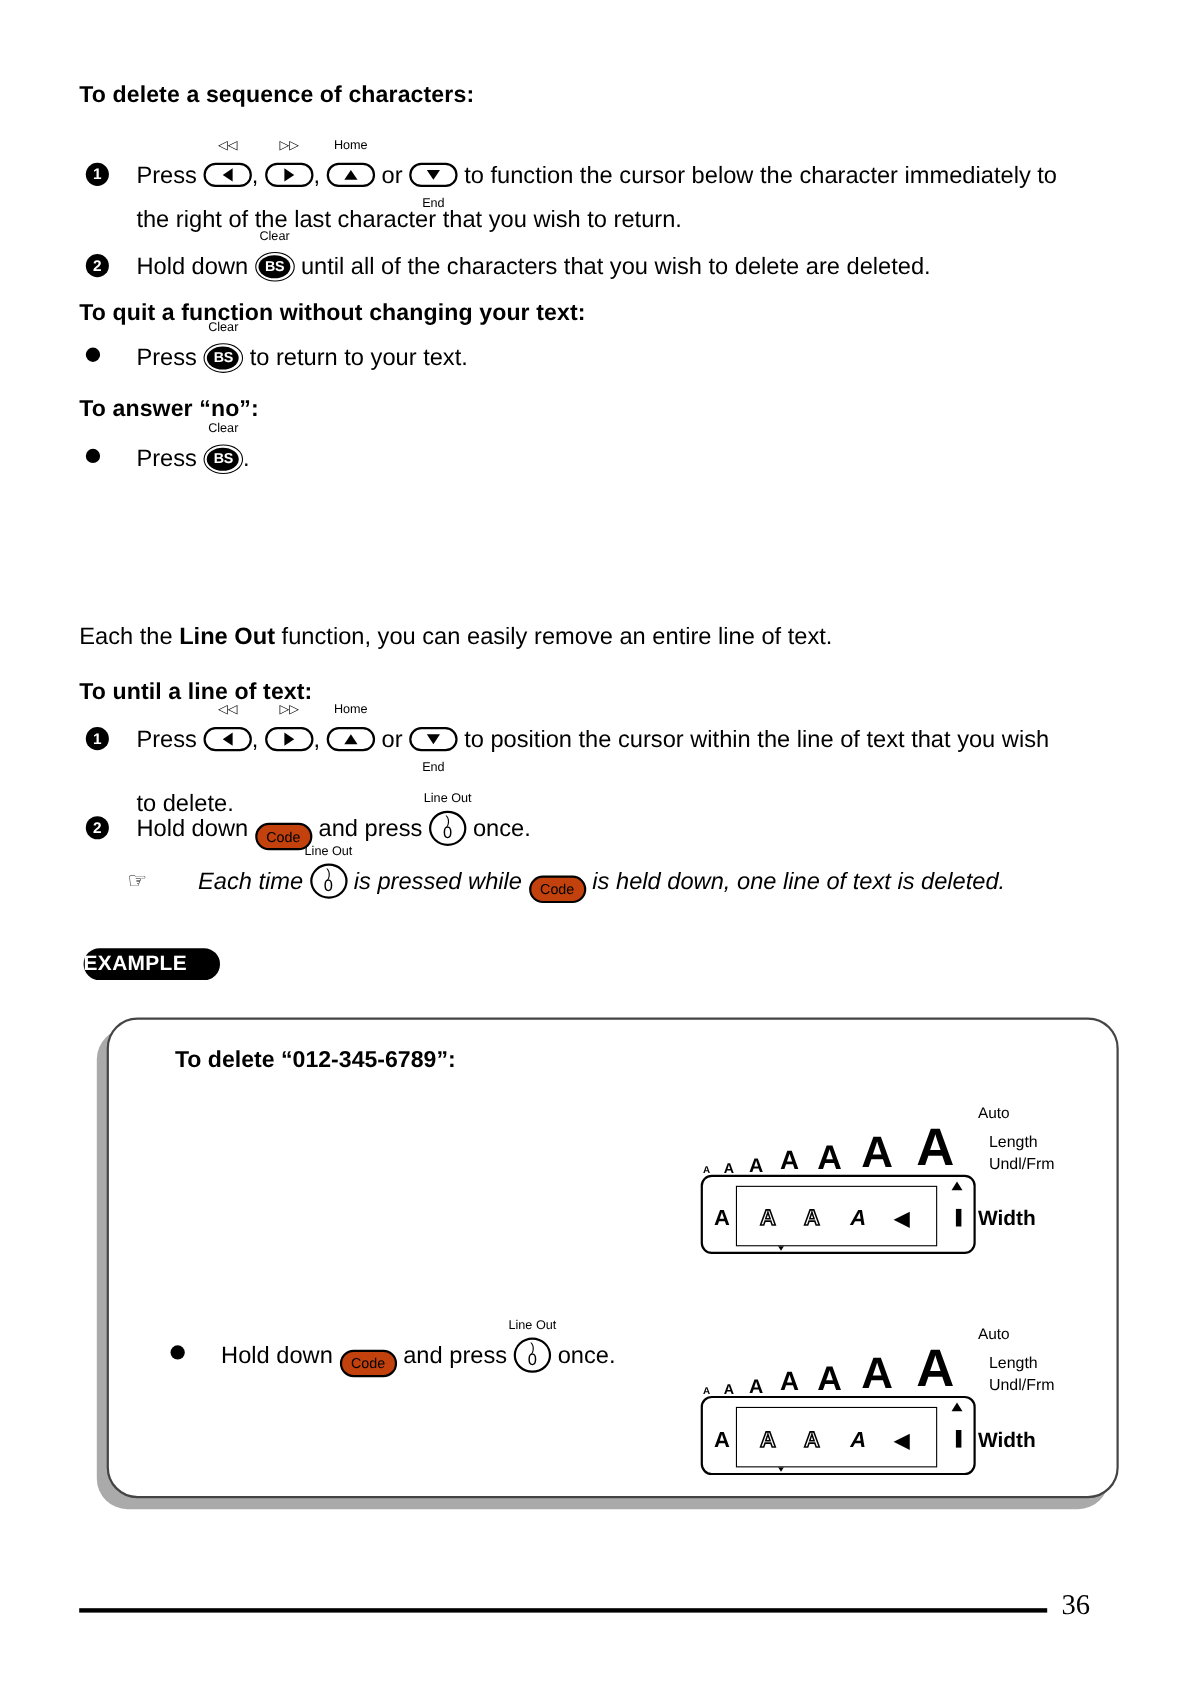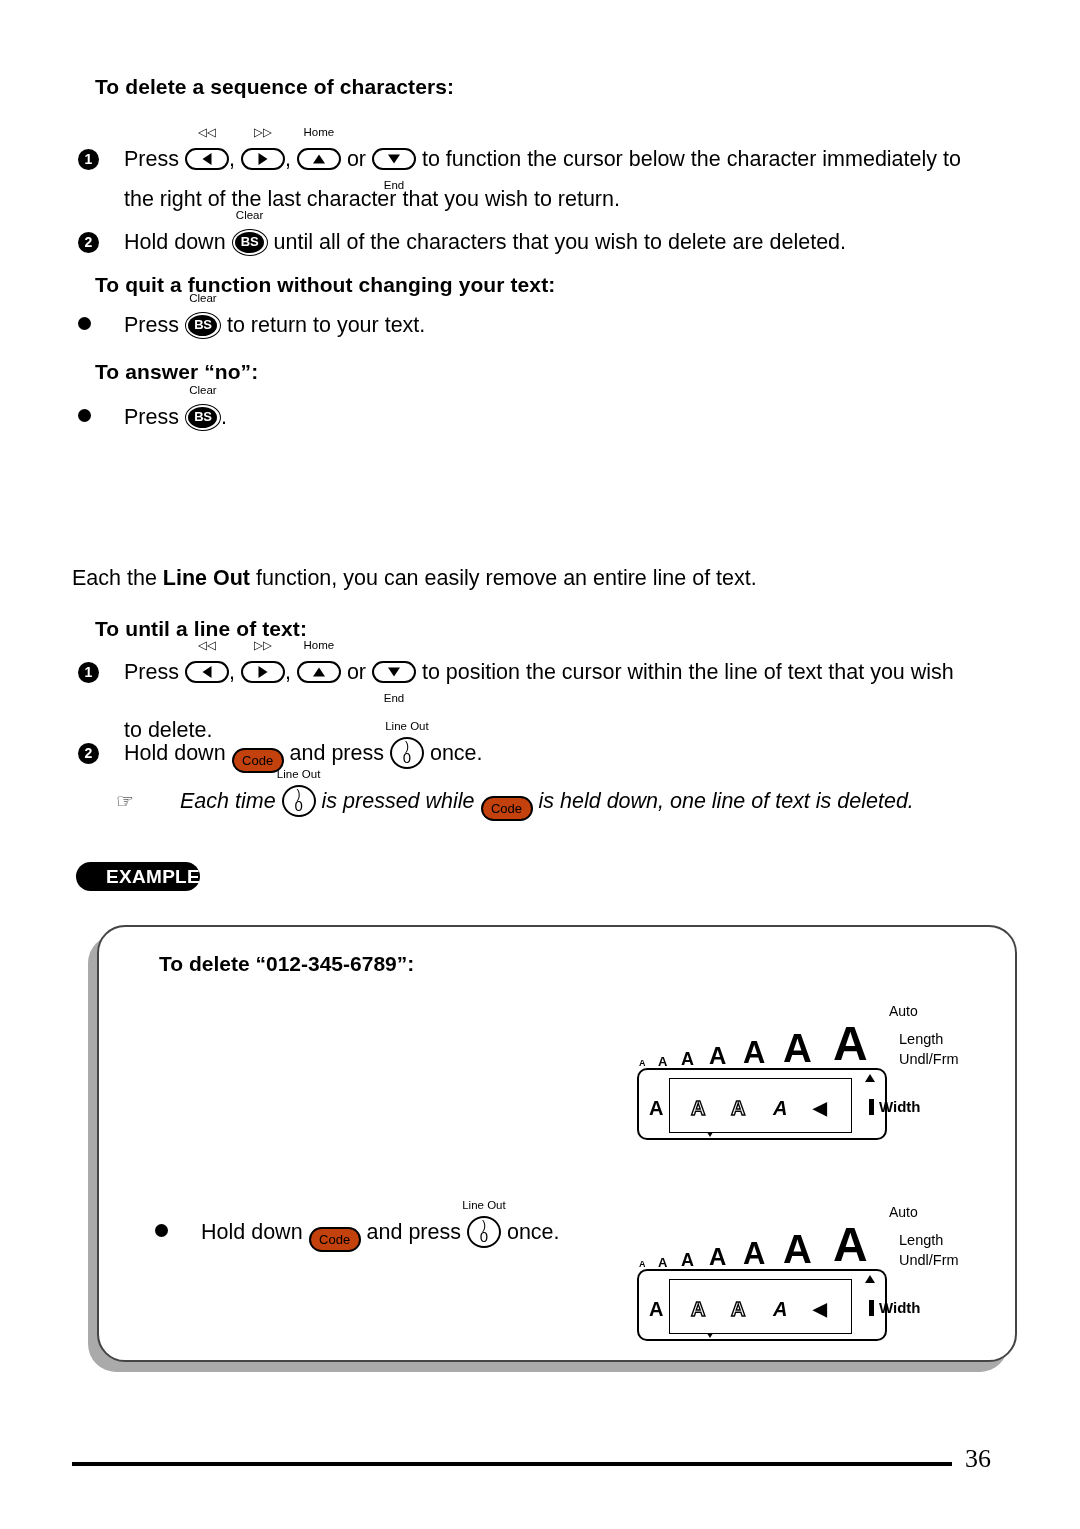--- a/index.html
+++ b/index.html
@@ -15,21 +15,20 @@
     overflow: hidden;
   }
 
   .page { position: relative; width: 1080px; height: 1529px; }
 
   
   .h-sub {
     font-weight: bold;
     font-size: 21px;
     letter-spacing: .1px;
-    margin-left: 23px;
   }
   .body-line {
     font-size: 21.5px;
     line-height: 40px;
     white-space: nowrap;
   }
 
   
   .row {
     display: flex;
@@ -194,21 +193,21 @@
   
   .example-badge {
     position: absolute;
     left: 76px; top: 862px;
     width: 124px; height: 29px;
     background: #000;
     border-radius: 15px;
     color: #fff;
     font-weight: bold;
     font-size: 19px;
-    text-align: right;
+    text-align: left;
     line-height: 29px;
     letter-spacing: .3px;
   }
 
   
   .example-shadow {
     position: absolute;
     left: 88px; top: 935px;
     width: 920px; height: 437px;
     background: #aaaaaa;
@@ -302,22 +301,22 @@
     white-space: nowrap;
   }
   .lbl-undl {
     position: absolute;
     left: 262px; top: 29px;
     font-size: 14.5px;
     white-space: nowrap;
   }
   .lbl-width {
     position: absolute;
-    left: 242px; top: 76px;
-    font-size: 15px;
+    left: 252px; top: 76px;
+    font-size: 19px;
     font-weight: bold;
     white-space: nowrap;
   }
   .bottom-ind {
     position: absolute;
     top: 76px; left: 6px;
     width: 246px;
     height: 22px;
   }
   .bottom-ind span {

